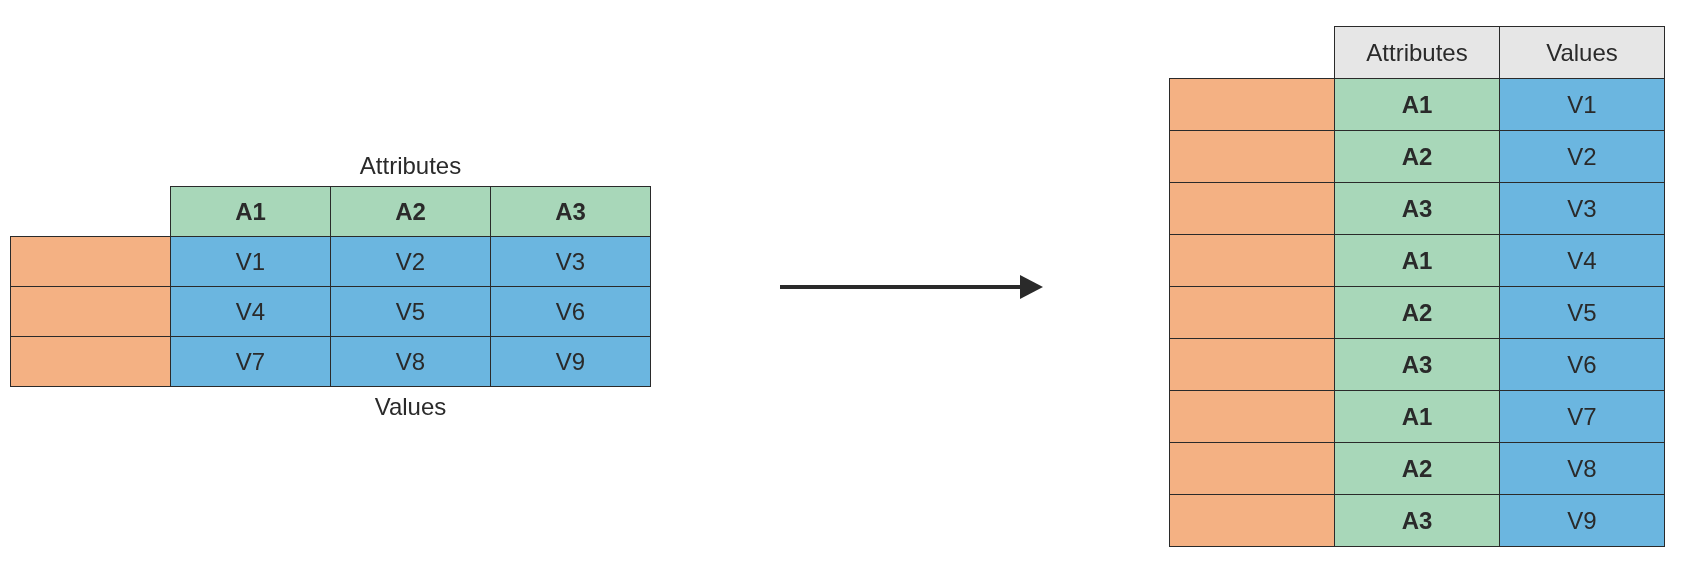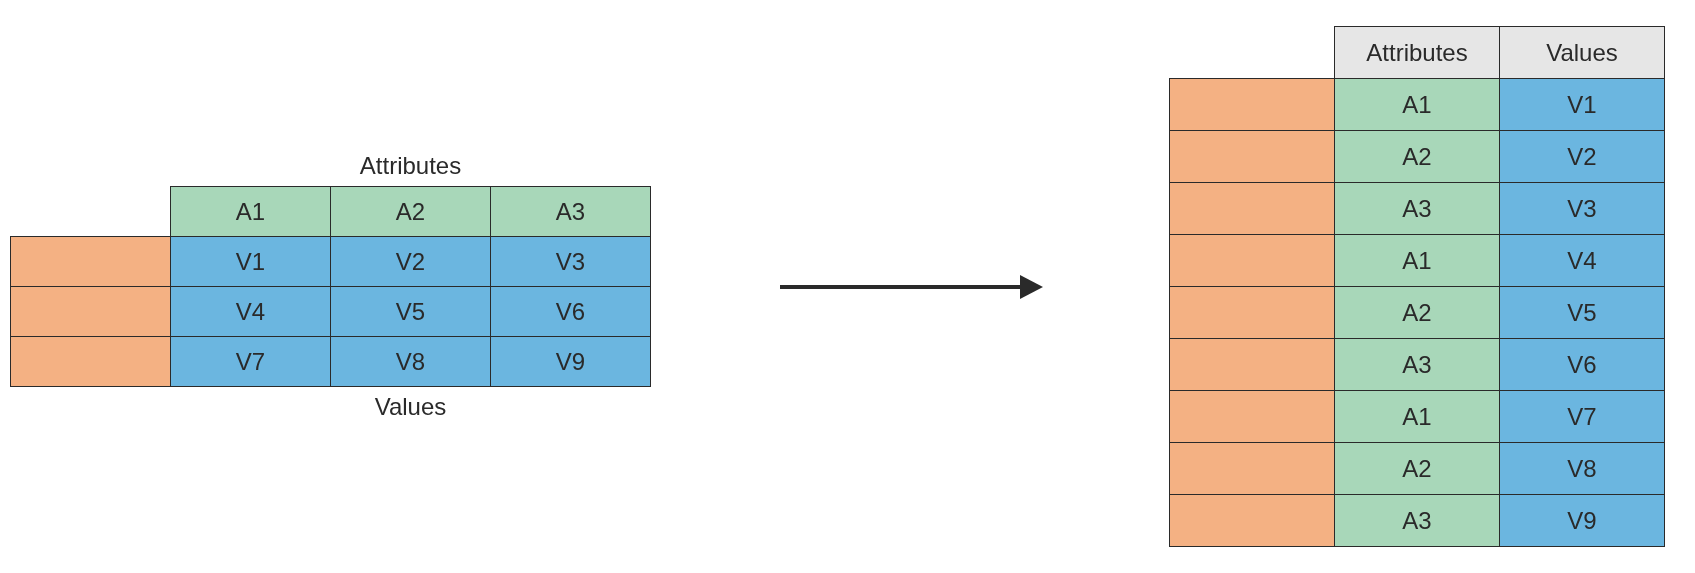--- a/index.html
+++ b/index.html
@@ -38,21 +38,21 @@
     td, th {
       border: 1.5px solid #2a2a2a;
       text-align: center;
       font-size: 24px;
       font-weight: 400;
       color: #2a2a2a;
       height: 50px;
       vertical-align: middle;
     }
     .cell-orange { background: #f4b183; }
-    .cell-green  { background: #a8d7b9; }
+    .cell-green  { background: #a8d7b9; font-weight: bold; }
     .cell-blue   { background: #6bb6e0; }
     .cell-grey   { background: #e6e6e6; }
     .cell-empty  { border: none; background: transparent; }
     .left-table td, .left-table th { width: 160px; }
     .right-table td, .right-table th { width: 165px; height: 52px; }
     .label-top {
       text-align: center;
       font-size: 24px;
       color: #2a2a2a;
       margin-bottom: 6px;

